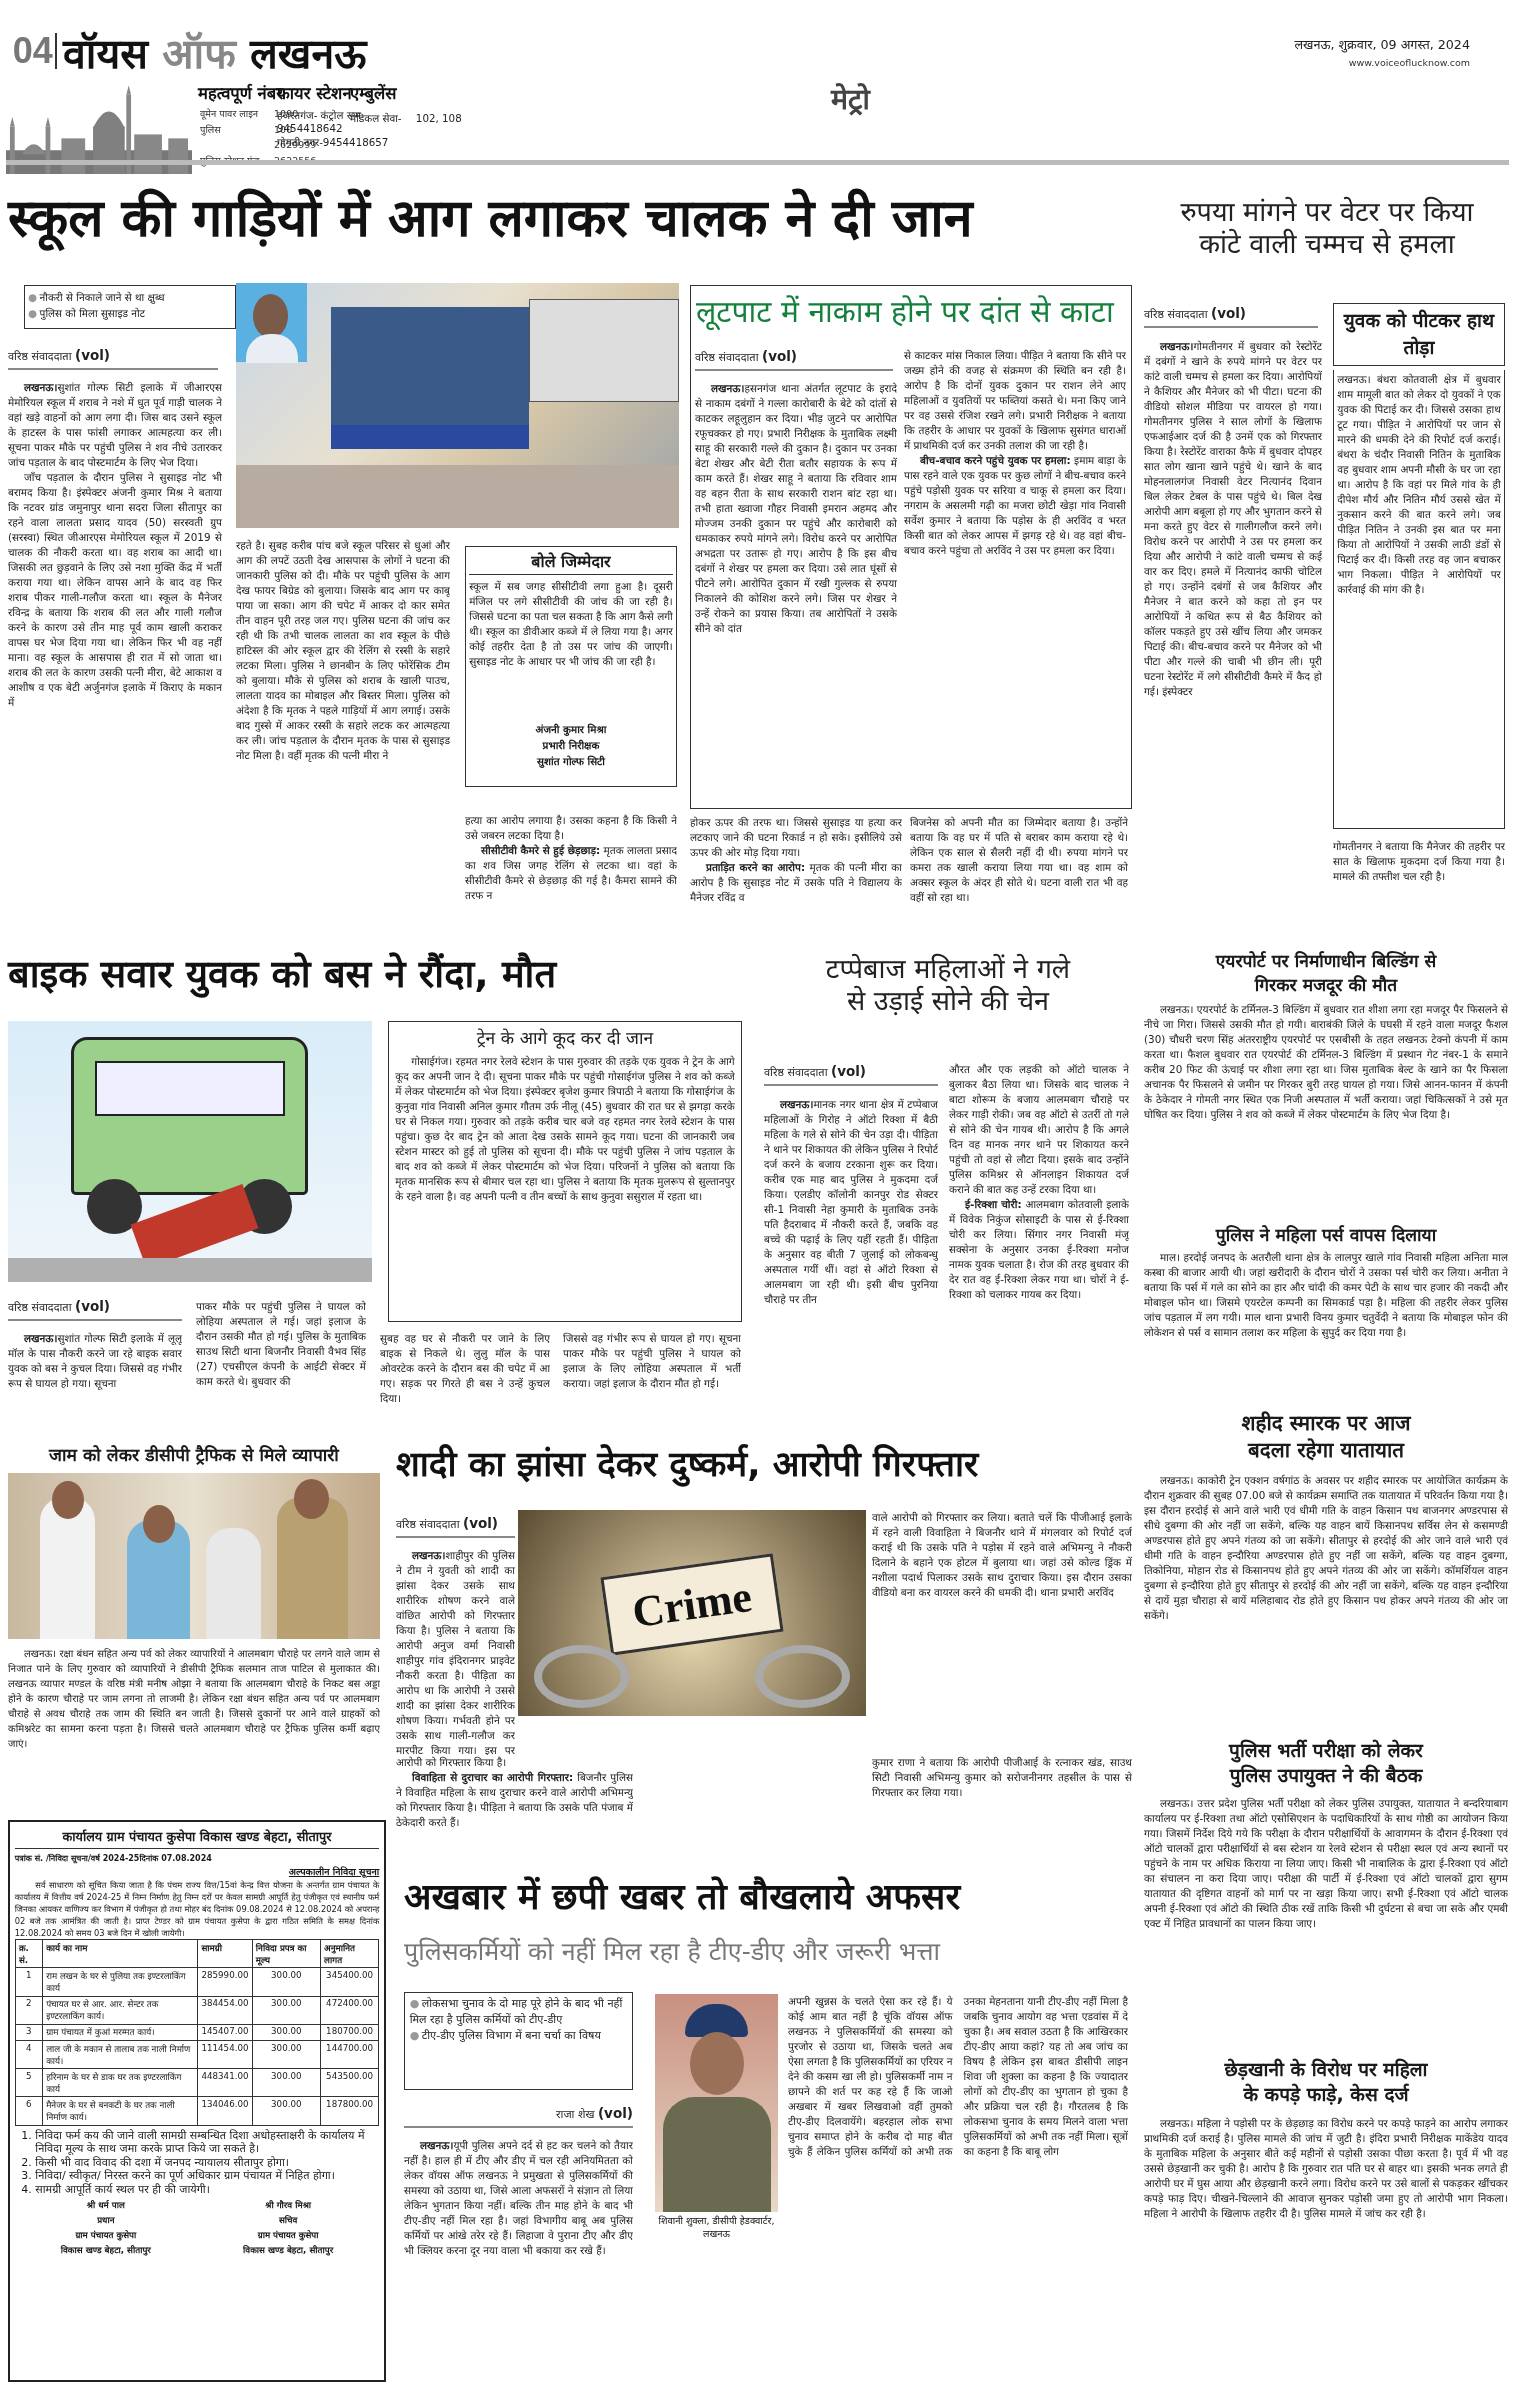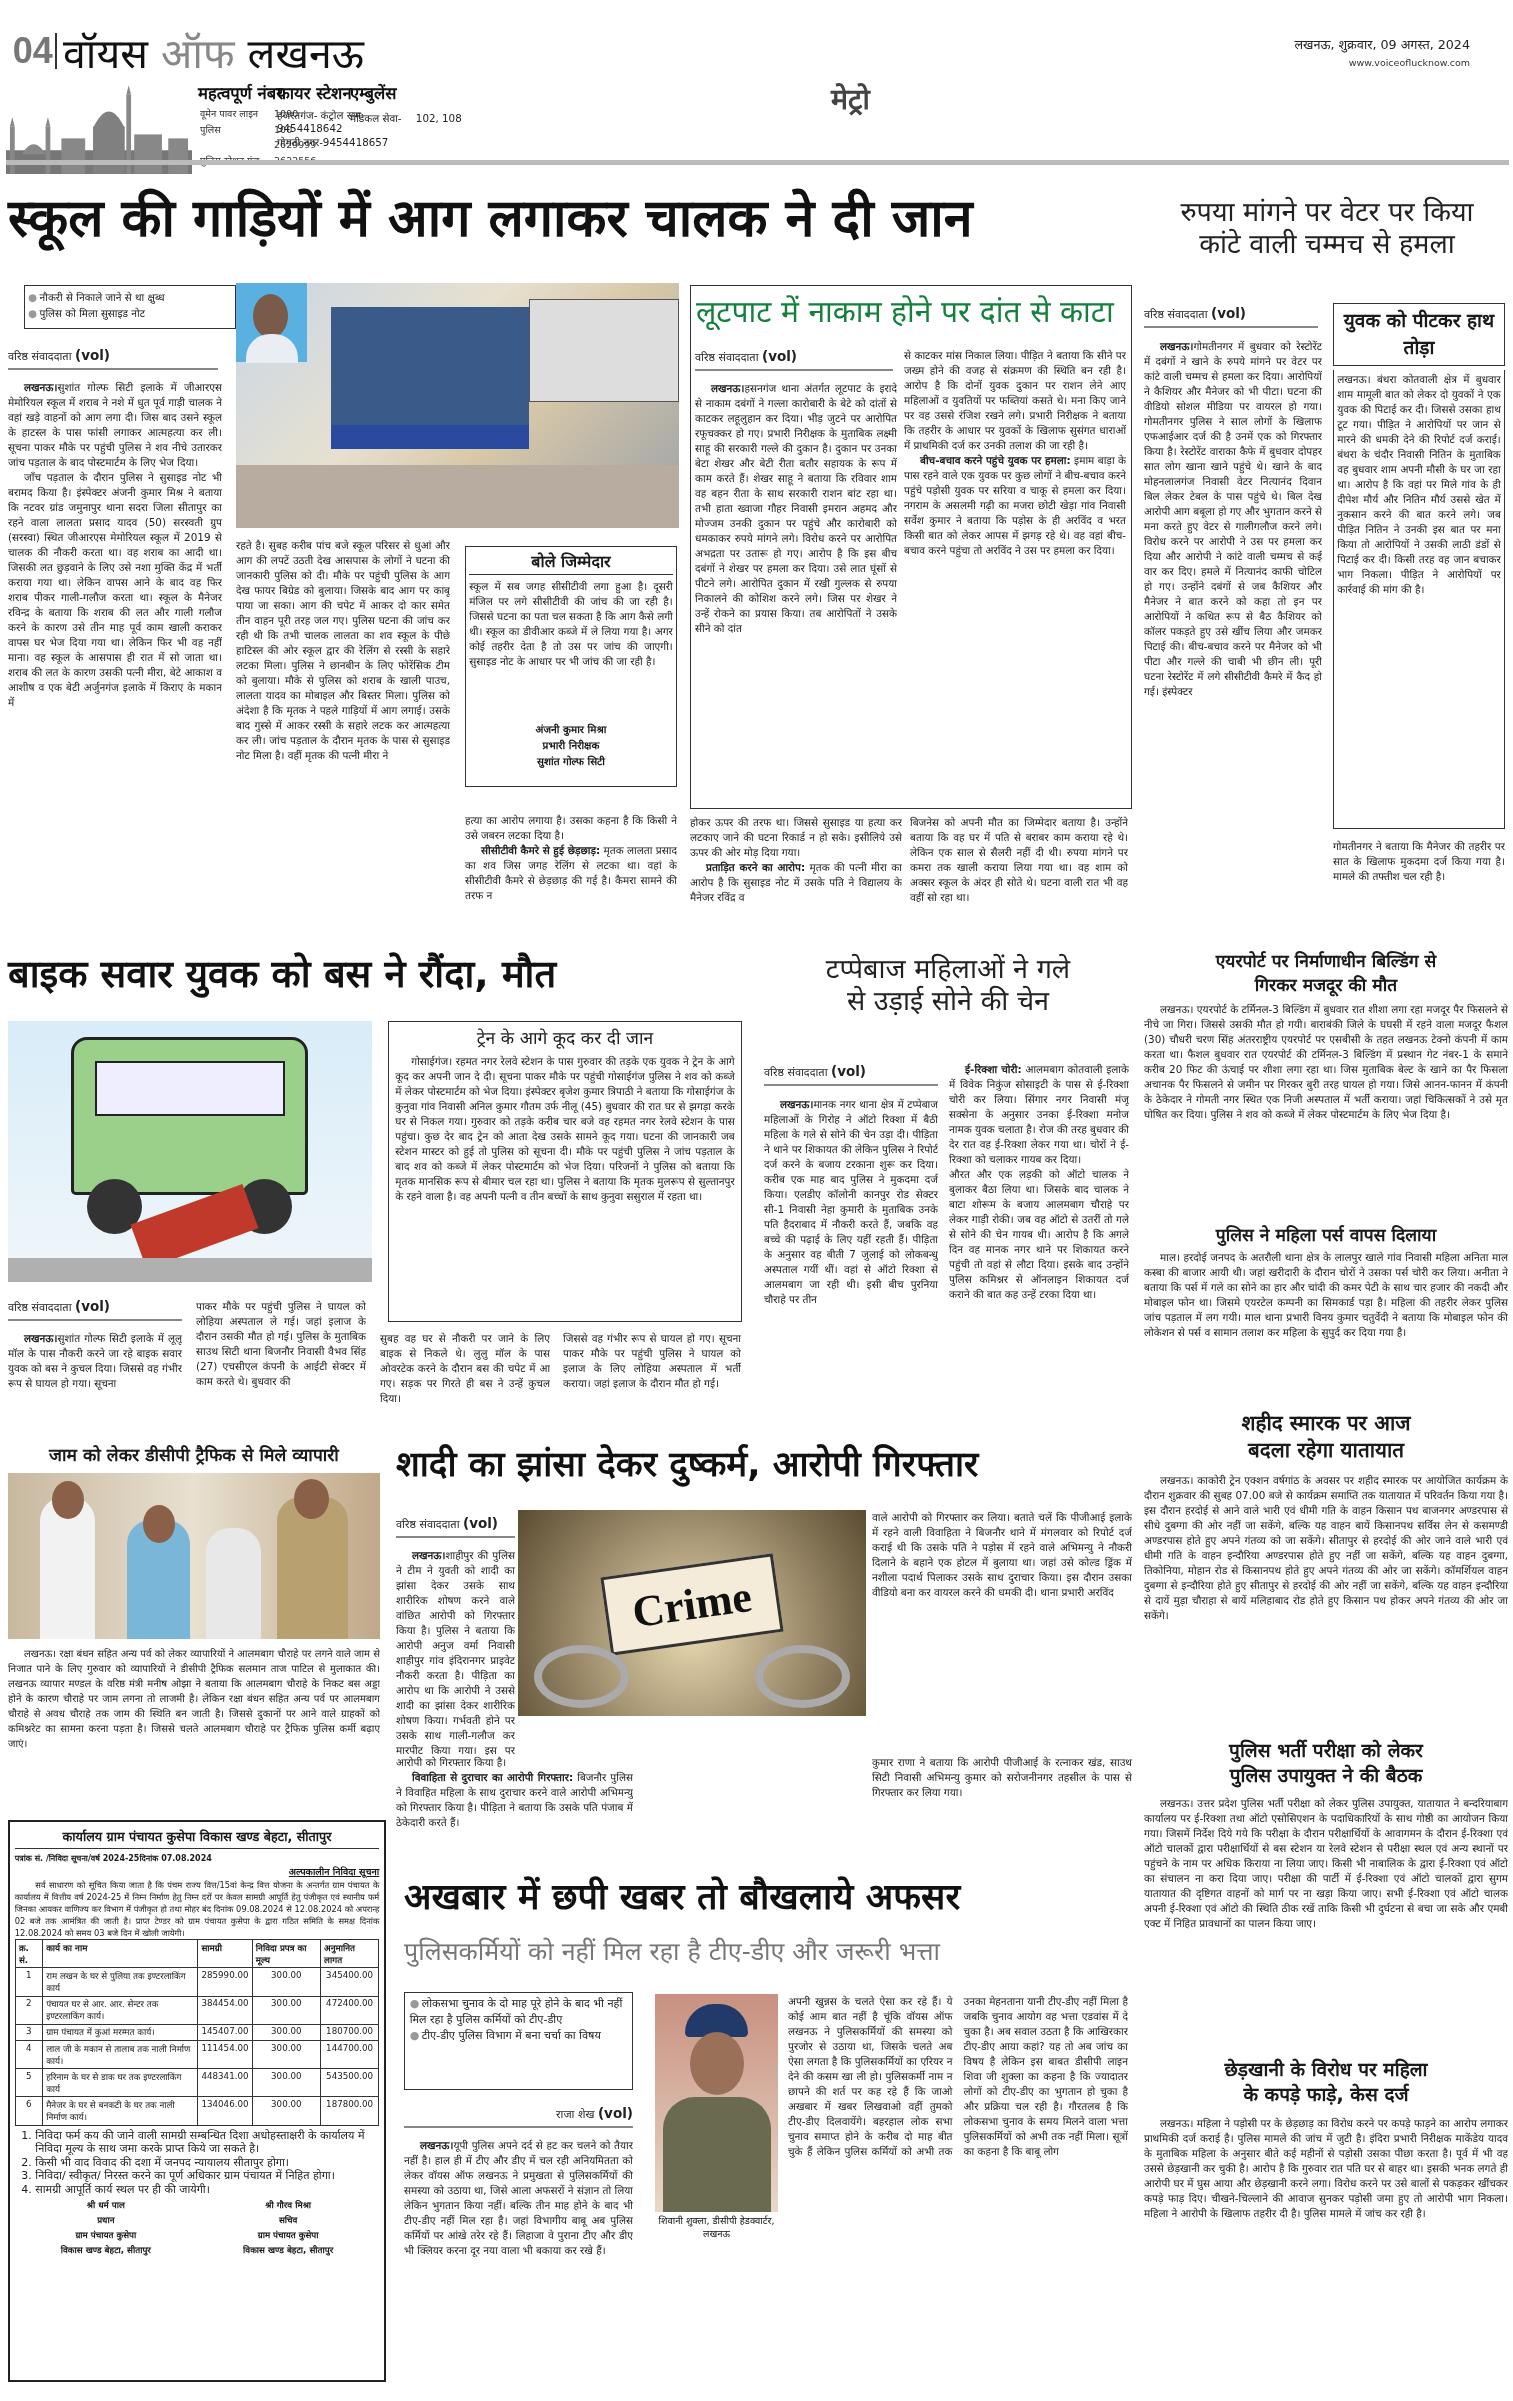--- a/index.html
+++ b/index.html
@@ -1,20 +1,20 @@
 <!DOCTYPE html>
 <html style="font-size:12.7px"><head>
 <meta charset="utf-8">
 <style>
 *{box-sizing:border-box;margin:0;padding:0}
 body{width:1514px;height:2401px;background:#fff;font-family:"DejaVu Sans",sans-serif;color:#1a1a1a;position:relative;overflow:hidden}
 .abs{position:absolute}
 .masthead-num{left:12.7px;top:30px;font-size:36px;font-weight:bold;color:#777;font-family:"Liberation Sans",sans-serif}
 .masthead-bar{left:55px;top:33px;width:1.6px;height:36px;background:#333}
-.masthead-title{left:63px;top:24px;font-size:41px;font-weight:normal;color:#111;white-space:nowrap}
+.masthead-title{left:63px;top:24px;font-size:41px;font-weight:bold;color:#111;white-space:nowrap}
 .masthead-title .grey{color:#888}
 .skyline{left:6.3px;top:79px;width:186px;height:95px}
 .numbox{top:87px;font-size:10.3px;color:#222;line-height:13.5px;font-family:"DejaVu Sans",sans-serif}
 .numbox h4{font-size:16.6px;font-weight:bold;margin-bottom:4.7px;color:#111}
 .numbox table td{padding-right:12.7px;font-size:9.5px;color:#333}
 .section{left:831px;top:79px;font-size:28.5px;font-weight:bold;color:#444}
 .dateline{right:44px;top:35px;font-size:12.7px;color:#222}
 .website{right:44px;top:57px;font-size:9.5px;color:#333}
 .topbar{left:6.3px;top:160px;width:1503px;height:4.7px;background:#bbb}
 .headline{font-weight:bold;color:#111;white-space:nowrap;line-height:1.1}
@@ -194,22 +194,22 @@
 
 <div class="abs subhead" style="left:764px;top:953px;width:368px;text-align:center;font-size:27px">
   <div>टप्पेबाज महिलाओं ने गले</div>
   <div>से उड़ाई सोने की चेन</div>
 </div>
 <div class="abs byline" style="left:764px;top:1063px;width:174px"><span>वरिष्ठ संवाददाता</span> <b>(vol)</b></div>
 <div class="abs body" style="left:764px;top:1097px;width:174px;height:328px">
   <p style="text-indent:16px"><b>लखनऊ।</b><span>मानक नगर थाना क्षेत्र में टप्पेबाज महिलाओं के गिरोह ने ऑटो रिक्शा में बैठी महिला के गले से सोने की चेन उड़ा दी। पीड़िता ने थाने पर शिकायत की लेकिन पुलिस ने रिपोर्ट दर्ज करने के बजाय टरकाना शुरू कर दिया। करीब एक माह बाद पुलिस ने मुकदमा दर्ज किया। एलडीए कॉलोनी कानपुर रोड सेक्टर सी-1 निवासी नेहा कुमारी के मुताबिक उनके पति हैदराबाद में नौकरी करते हैं, जबकि वह बच्चे की पढ़ाई के लिए यहीं रहती हैं। पीड़िता के अनुसार वह बीती 7 जुलाई को लोकबन्धु अस्पताल गयीं थीं। वहां से ऑटो रिक्शा से आलमबाग जा रही थी। इसी बीच पुरनिया चौराहे पर तीन</span></p>
 </div>
 <div class="abs body" style="left:949px;top:1062px;width:180px;height:362px">
+  <p>औरत और एक लड़की को ऑटो चालक ने बुलाकर बैठा लिया था। जिसके बाद चालक ने बाटा शोरूम के बजाय आलमबाग चौराहे पर लेकर गाड़ी रोकी। जब वह ऑटो से उतरीं तो गले से सोने की चेन गायब थी। आरोप है कि अगले दिन वह मानक नगर थाने पर शिकायत करने पहुंची तो वहां से लौटा दिया। इसके बाद उन्होंने पुलिस कमिश्नर से ऑनलाइन शिकायत दर्ज कराने की बात कह उन्हें टरका दिया था।</p>
   <p style="text-indent:16px"><b>ई-रिक्शा चोरी:</b> <span>आलमबाग कोतवाली इलाके में विवेक निकुंज सोसाइटी के पास से ई-रिक्शा चोरी कर लिया। सिंगार नगर निवासी मंजू सक्सेना के अनुसार उनका ई-रिक्शा मनोज नामक युवक चलाता है। रोज की तरह बुधवार की देर रात वह ई-रिक्शा लेकर गया था। चोरों ने ई-रिक्शा को चलाकर गायब कर दिया।</span></p>
-  <p>औरत और एक लड़की को ऑटो चालक ने बुलाकर बैठा लिया था। जिसके बाद चालक ने बाटा शोरूम के बजाय आलमबाग चौराहे पर लेकर गाड़ी रोकी। जब वह ऑटो से उतरीं तो गले से सोने की चेन गायब थी। आरोप है कि अगले दिन वह मानक नगर थाने पर शिकायत करने पहुंची तो वहां से लौटा दिया। इसके बाद उन्होंने पुलिस कमिश्नर से ऑनलाइन शिकायत दर्ज कराने की बात कह उन्हें टरका दिया था।</p>
 </div>
 
 <div class="abs" style="left:1144px;top:949px;width:364px;text-align:center;font-size:17.4px;font-weight:bold;line-height:24px">
   <div>एयरपोर्ट पर निर्माणाधीन बिल्डिंग से</div>
   <div>गिरकर मजदूर की मौत</div>
 </div>
 <div class="abs body" style="left:1144px;top:1002px;width:364px;height:215px;text-indent:16px">लखनऊ। एयरपोर्ट के टर्मिनल-3 बिल्डिंग में बुधवार रात शीशा लगा रहा मजदूर पैर फिसलने से नीचे जा गिरा। जिससे उसकी मौत हो गयी। बाराबंकी जिले के घघसी में रहने वाला मजदूर फैशल (30) चौधरी चरण सिंह अंतरराष्ट्रीय एयरपोर्ट पर एसबीसी के तहत लखनऊ टेक्नो कंपनी में काम करता था। फैशल बुधवार रात एयरपोर्ट की टर्मिनल-3 बिल्डिंग में प्रस्थान गेट नंबर-1 के समाने करीब 20 फिट की ऊंचाई पर शीशा लगा रहा था। जिस मुताबिक बेल्ट के खाने का पैर फिसला अचानक पैर फिसलने से जमीन पर गिरकर बुरी तरह घायल हो गया। जिसे आनन-फानन में कंपनी के ठेकेदार ने गोमती नगर स्थित एक निजी अस्पताल में भर्ती कराया। जहां चिकित्सकों ने उसे मृत घोषित कर दिया। पुलिस ने शव को कब्जे में लेकर पोस्टमार्टम के लिए भेज दिया है।</div>
 
 <div class="abs" style="left:1144px;top:1222px;width:364px;text-align:center;font-size:17.4px;font-weight:bold">पुलिस ने महिला पर्स वापस दिलाया</div>
 <div class="abs body" style="left:1144px;top:1250px;width:364px;height:158px;text-indent:16px">माल। हरदोई जनपद के अतरौली थाना क्षेत्र के लालपुर खाले गांव निवासी महिला अनिता माल कस्बा की बाजार आयी थी। जहां खरीदारी के दौरान चोरों ने उसका पर्स चोरी कर लिया। अनीता ने बताया कि पर्स में गले का सोने का हार और चांदी की कमर पेटी के साथ चार हजार की नकदी और मोबाइल फोन था। जिसमे एयरटेल कम्पनी का सिमकार्ड पड़ा है। महिला की तहरीर लेकर पुलिस जांच पड़ताल में लग गयी। माल थाना प्रभारी विनय कुमार चतुर्वेदी ने बताया कि मोबाइल फोन की लोकेशन से पर्स व सामान तलाश कर महिला के सुपुर्द कर दिया गया है।</div>

